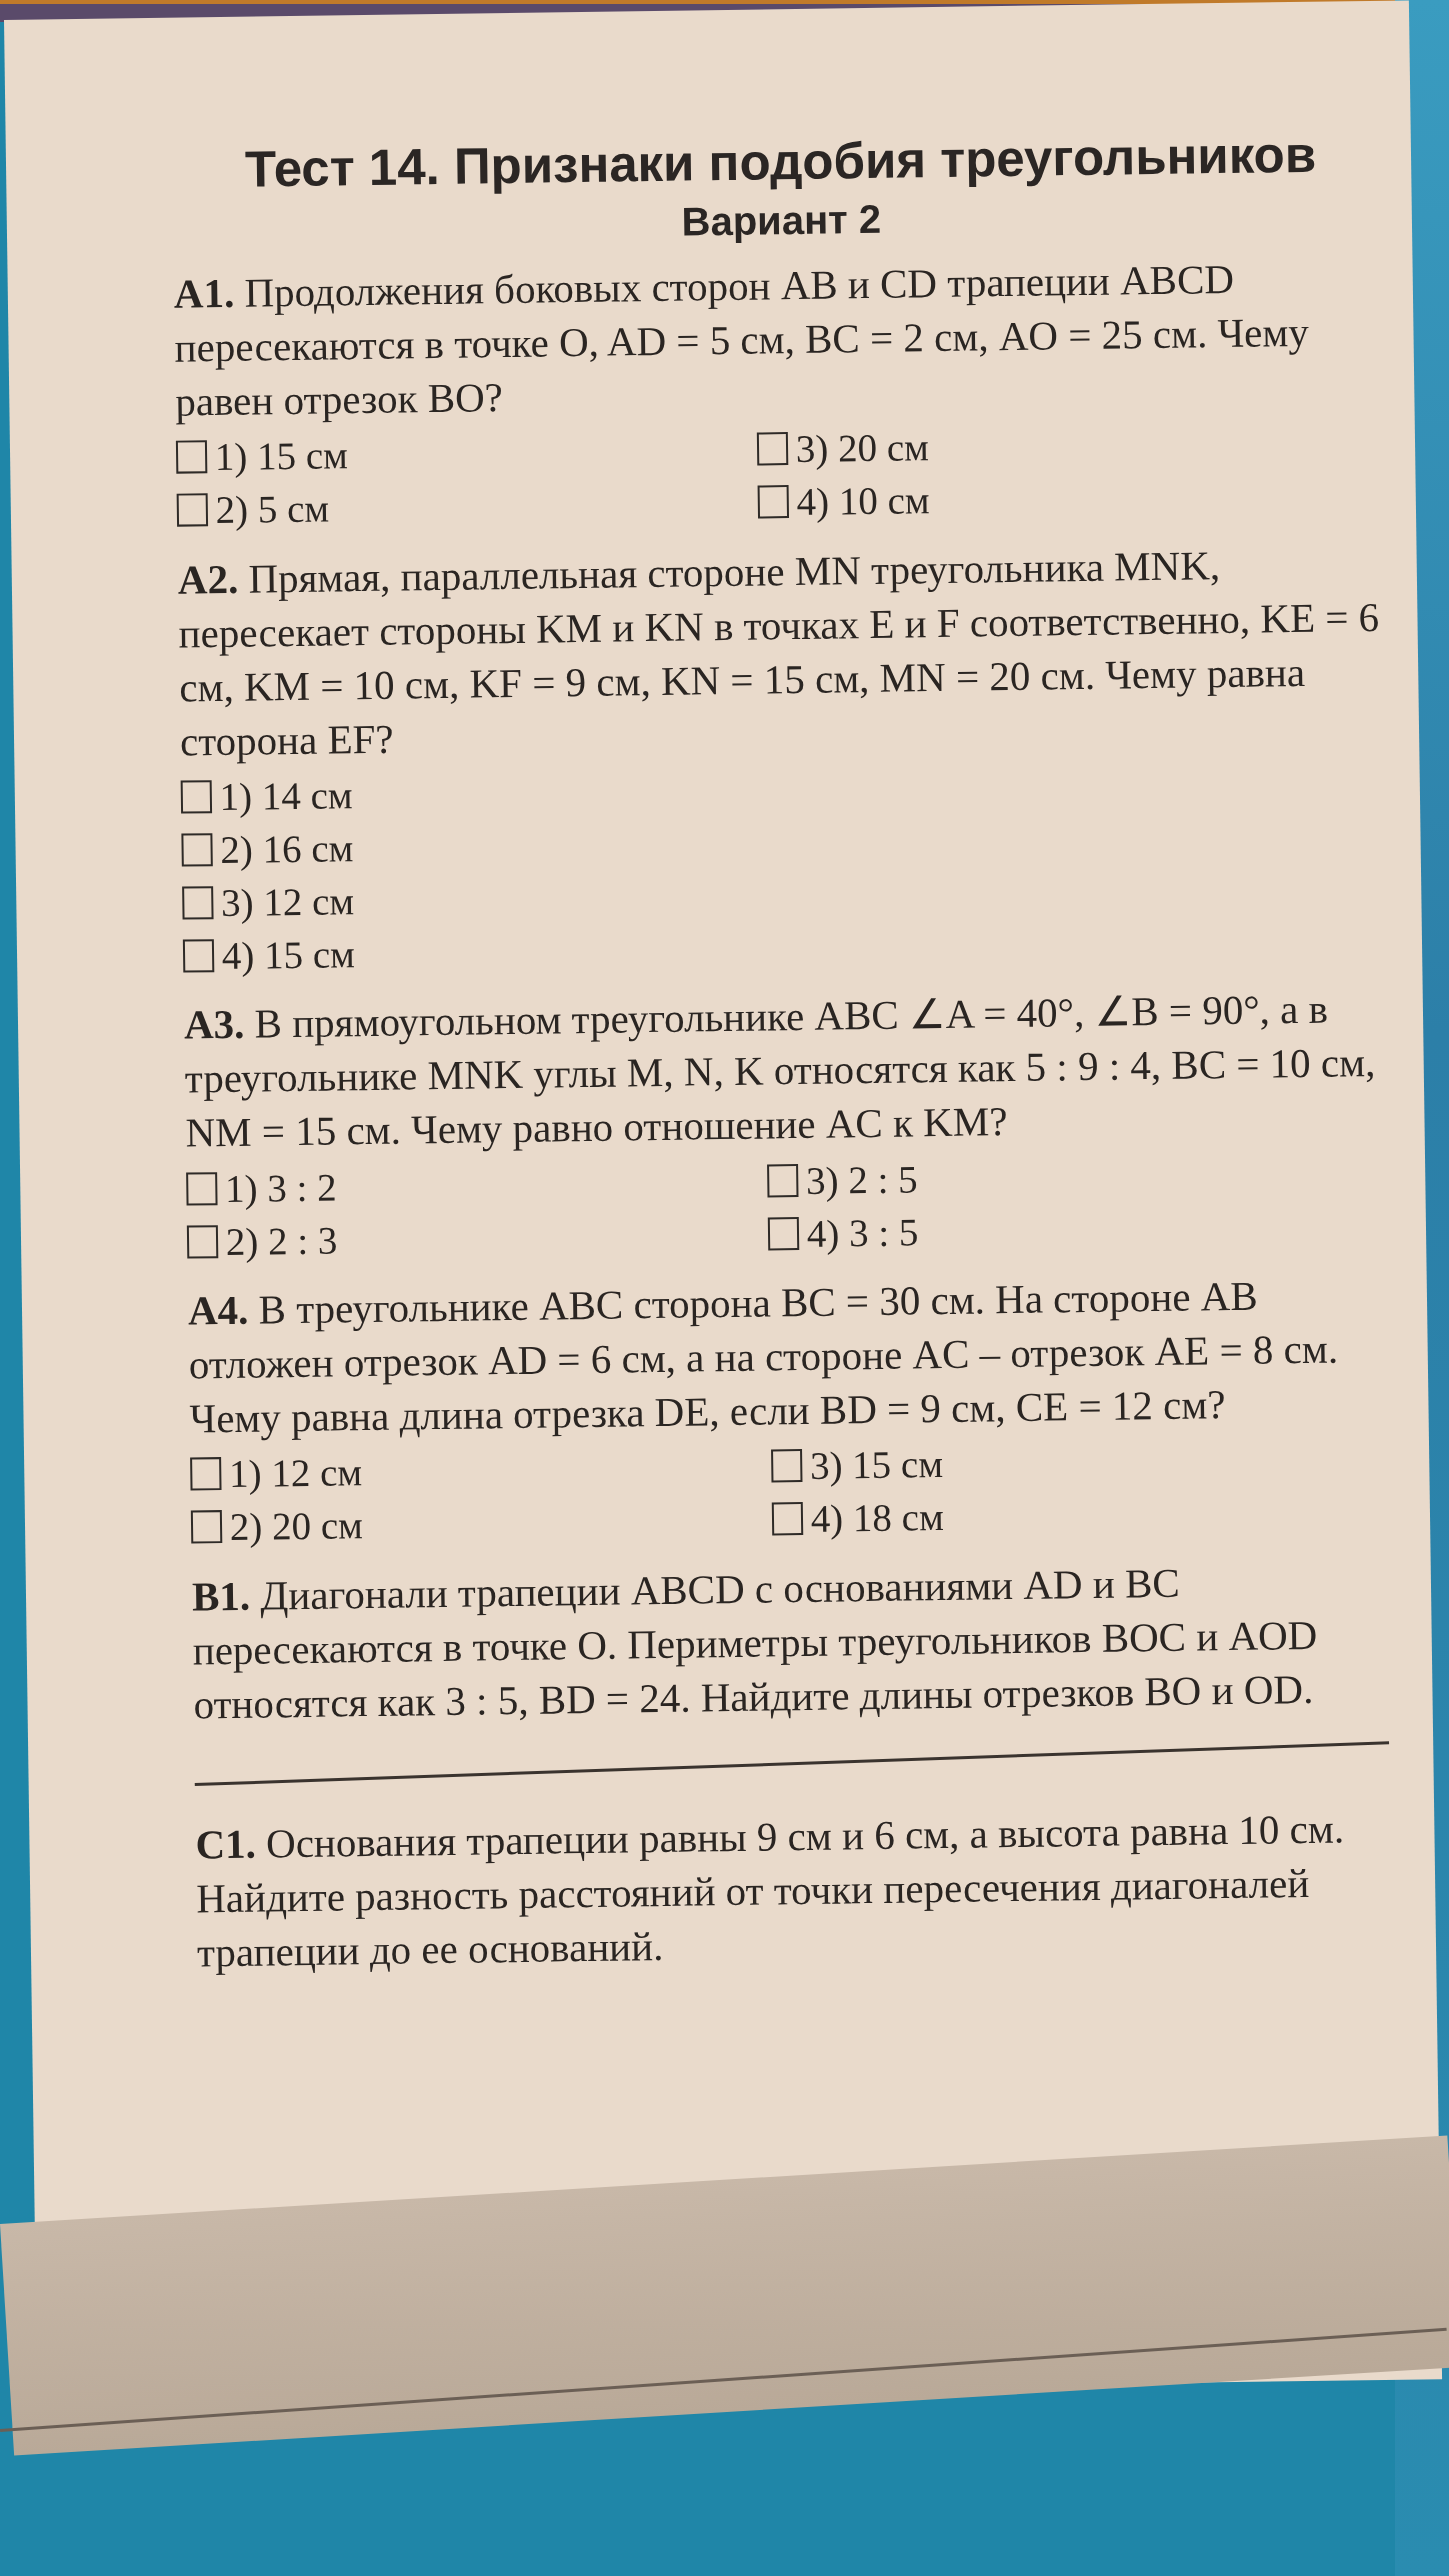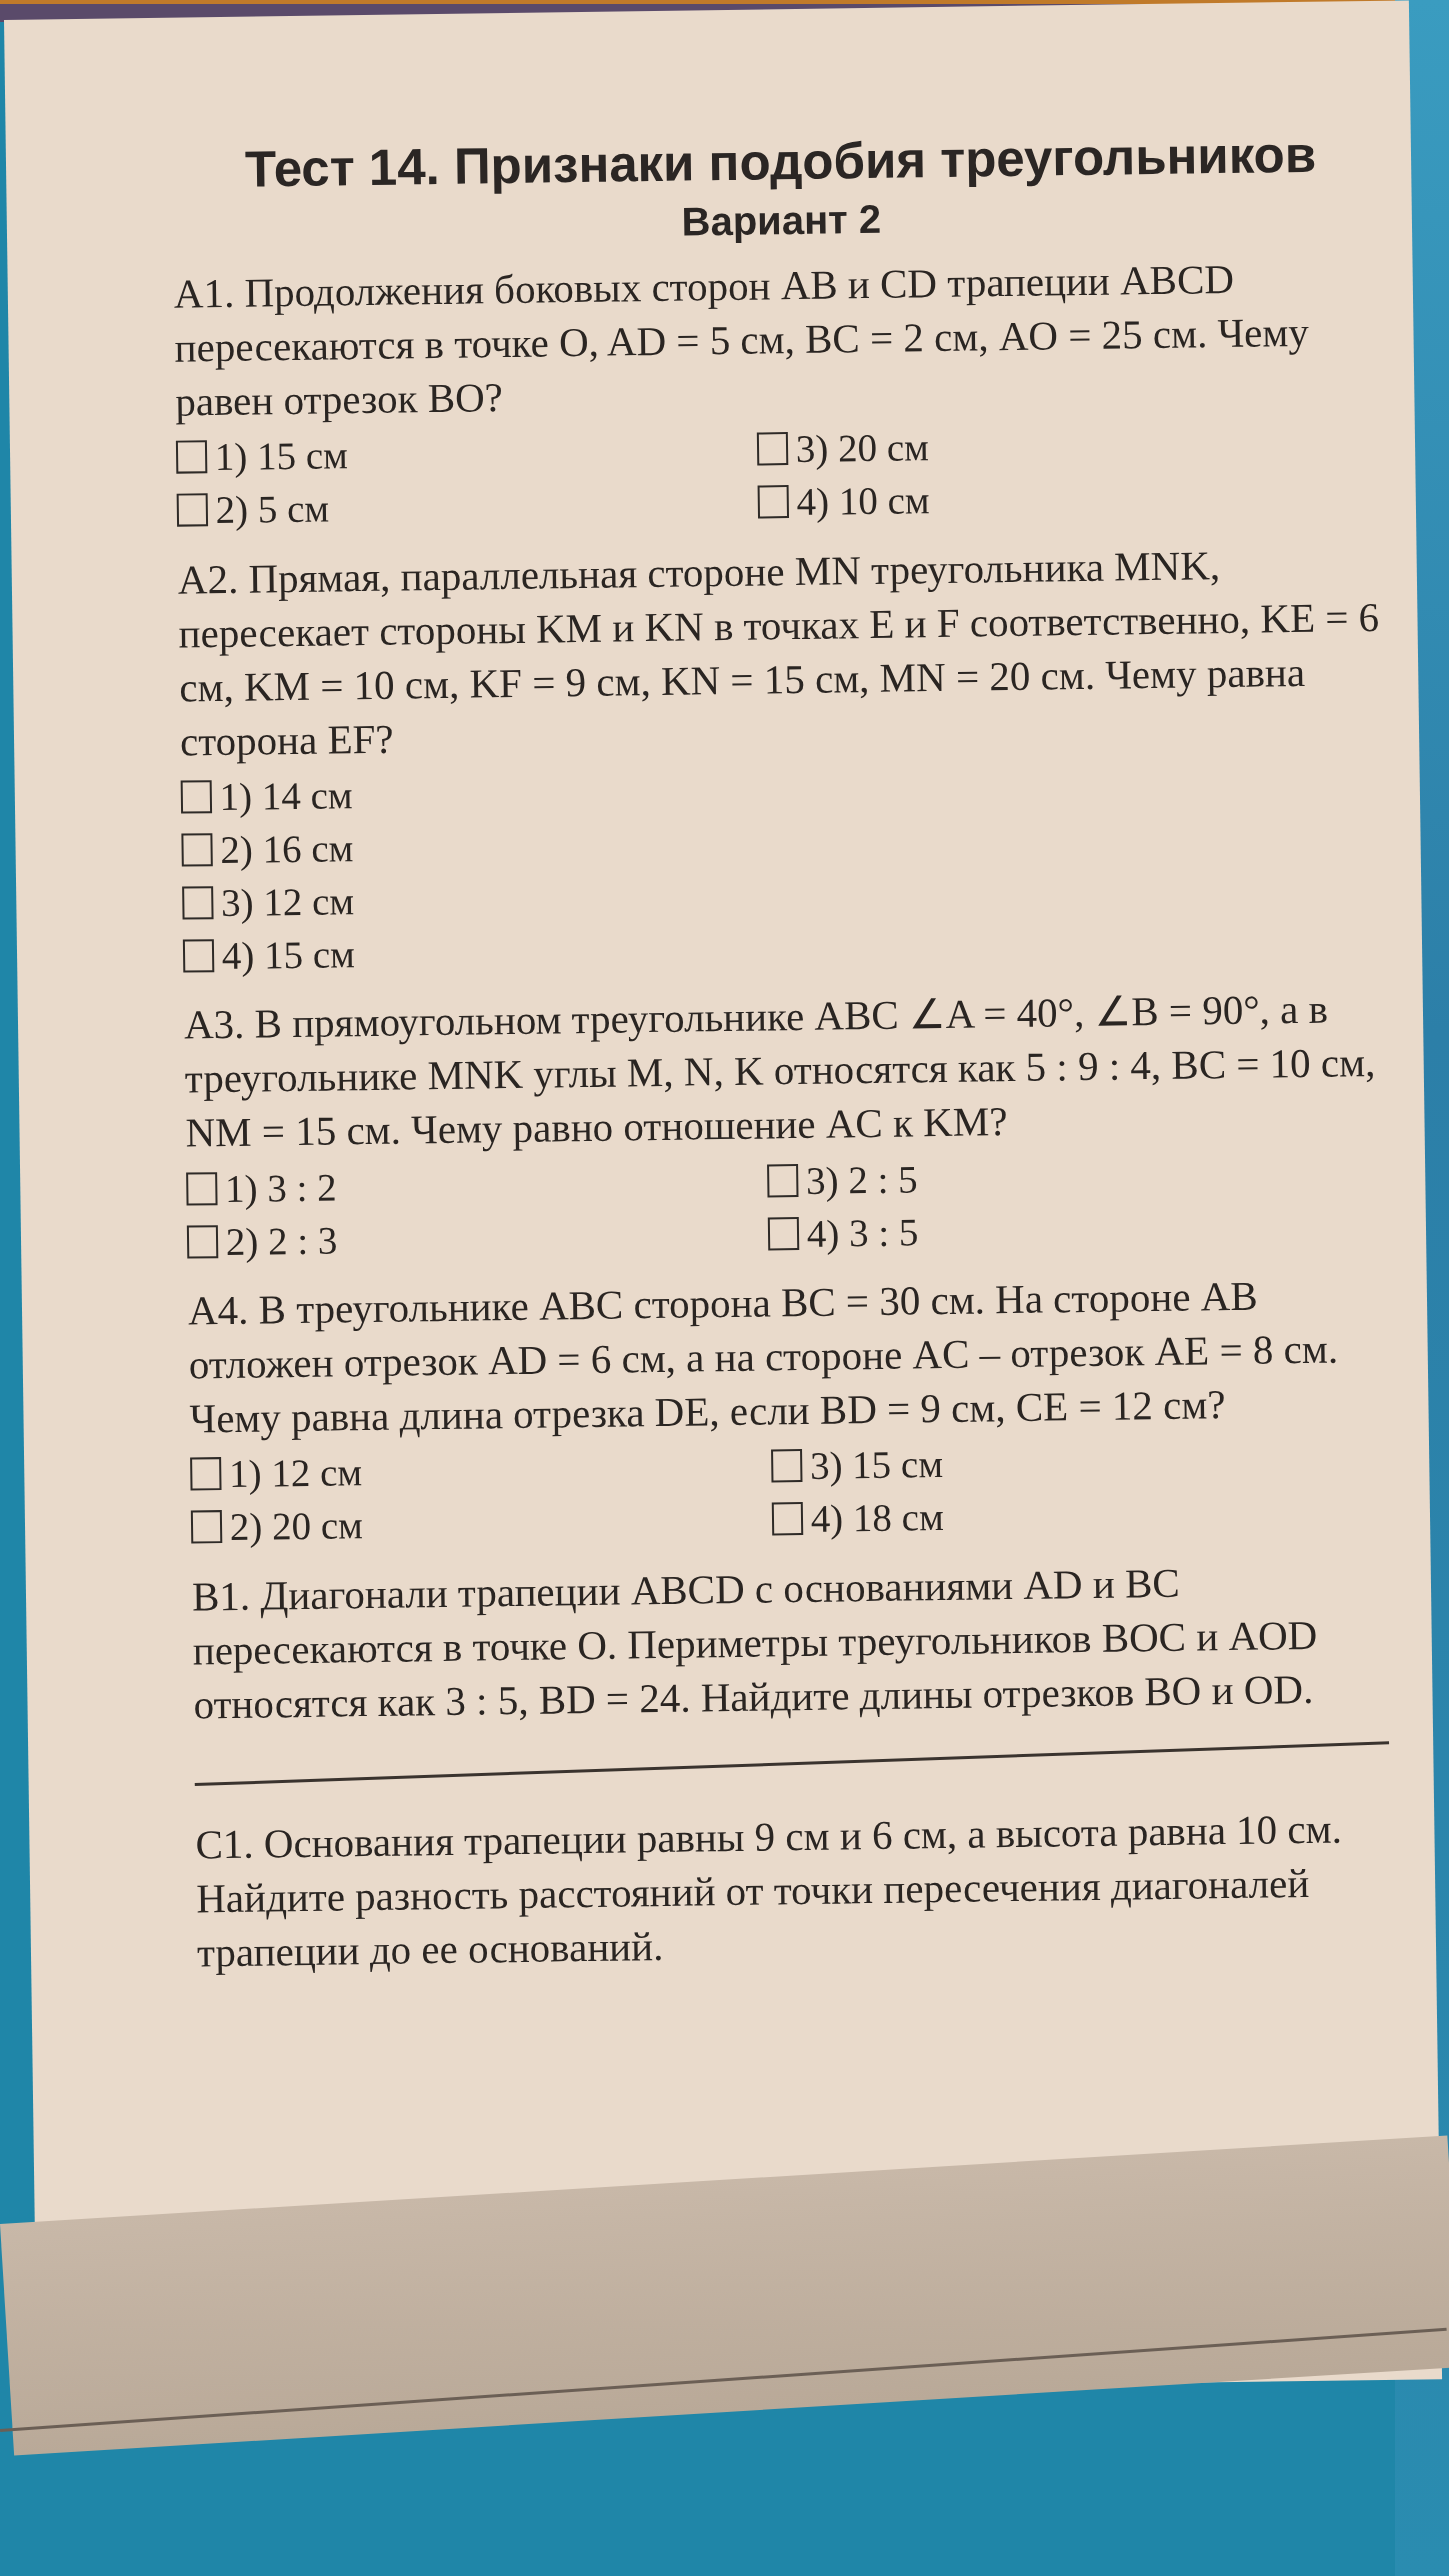--- a/index.html
+++ b/index.html
@@ -32,21 +32,21 @@
   .title {
     font-family: "Liberation Sans", sans-serif; font-weight: bold;
     font-size: 51px; line-height: 61px; text-align: center; color: #2b2624;
     margin-left: 0;
   }
   .variant {
     font-family: "Liberation Sans", sans-serif; font-weight: bold;
     font-size: 40px; text-align: center; margin-top: 5.5px; color: #2b2624;
   }
   .task { margin-top: 15.5px; font-size: 41px; line-height: 54px; }
-  .task .num { font-weight: normal; margin-top: 48px; }
+  .task .num { font-weight: bold; margin-top: 48px; }
   .task .txt { }
   .opts { display: grid; grid-template-columns: 581px 581px; margin-top: 2.2px; }
   .opts.single { grid-template-columns: 1fr; }
   .opt { display: flex; align-items: center; font-size: 39px; line-height: 53px; }
   .box { width: 31px; height: 33px; border: 2.8px solid #2e2a27; margin-right: 7.7px; box-sizing: border-box; flex: none; }
   .answer-line { height: 2.8px; background: #3a332e; margin: 39px 0 44px 0; width: 1195px; transform: rotate(-1.2deg); }
   .page-num {
     position: absolute; right: 39px; top: 2288px;
     font-family: "Liberation Sans", sans-serif; font-size: 32px; font-weight: bold; color: #403833;
   }

